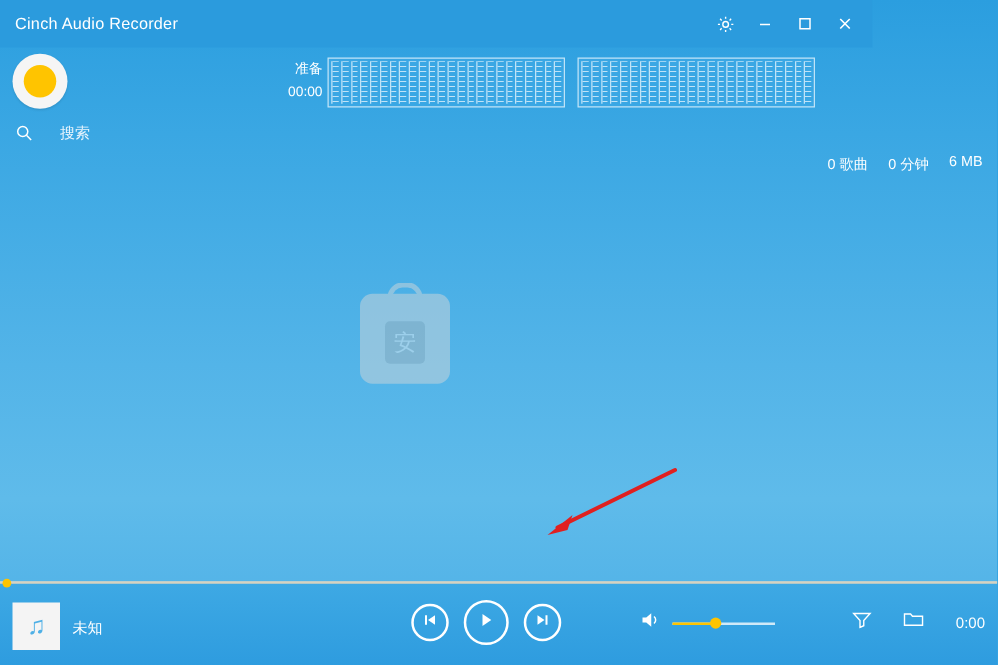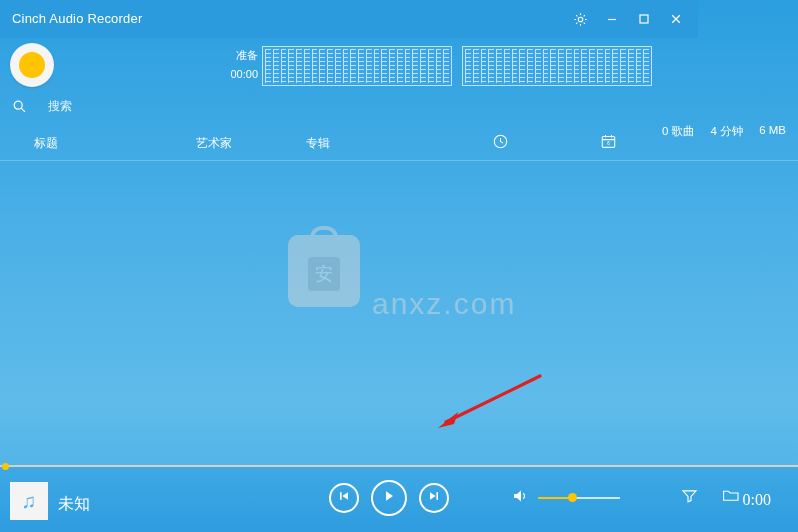--- a/index.html
+++ b/index.html
@@ -285,21 +285,21 @@
     display: flex;
     align-items: center;
     justify-content: center;
     color: #4fb0e6;
     font-size: 20px;
   }
   .now-title {
     position: absolute;
     left: 58px;
     top: 28px;
-    font-size: 16px;
+    font-size: 12px;
     color: #ffffff;
   }
   .transport {
     position: absolute;
     left: 329px;
     top: 14px;
     display: flex;
     align-items: center;
     gap: 12px;
   }
@@ -350,25 +350,24 @@
   .br-icons {
     position: absolute;
     right: 58px;
     top: 22px;
     display: flex;
     gap: 24px;
     color: #ffffff;
   }
   .time-right {
     position: absolute;
-    right: 27px;
+    right: 10px;
     top: 25px;
-    font-size: 16px;
-    color: #ffffff;
-    font-family: Liberation Serif, serif;
+    font-size: 12px;
+    color: #ffffff;
   }
   .icon-btn { cursor: pointer; display: block; }
 </style>
 </head>
 <body>
 
 <div class="app">
 
   <div class="titlebar">
     <div class="title-text">Cinch Audio Recorder</div>
@@ -474,54 +473,31 @@
       <span>
         <svg class="search-icon" width="15" height="15" viewBox="0 0 16 16" fill="none" stroke="#ffffff" stroke-width="1.3">
           <circle cx="6.6" cy="6.6" r="4.3"></circle>
           <path d="M9.8 9.8l4 4"></path>
         </svg>
       </span>
       <input class="search-input" type="text" placeholder="搜索" style="">
     </div>
     <div class="stats">
       <span>0 歌曲</span>
-      <span>4 分钟</span>
+      <span>0 分钟</span>
       <span>6 MB</span>
     </div>
   </div>
 
-  <div class="colheader">
-    <div class="col col-title">标题</div>
-    <div class="col col-artist">艺术家</div>
-    <div class="col col-album">专辑</div>
-    <div class="col col-clock">
-      <span>
-        <svg width="17" height="17" viewBox="0 0 18 18" fill="none" stroke="#ffffff" stroke-width="1.1">
-          <circle cx="9" cy="9" r="6.6"></circle>
-          <path d="M9 5.2V9l2.7 1.7"></path>
-        </svg>
-      </span>
-    </div>
-    <div class="col col-cal">
-      <span>
-        <svg width="17" height="17" viewBox="0 0 18 18" fill="none" stroke="#ffffff" stroke-width="1.1">
-          <rect x="2.4" y="3.6" width="13.2" height="11.6" rx="1.2"></rect>
-          <path d="M2.4 7h13.2M5.8 2.2v2.6M12.2 2.2v2.6"></path>
-          <text x="9" y="13.2" font-size="5" fill="#ffffff" stroke="none" text-anchor="middle">6</text>
-        </svg>
-      </span>
-    </div>
-  </div>
 
   <div class="listarea">
     <div class="watermark">
       <div class="wm-bag">
         <div class="wm-bag-inner">安</div>
       </div>
-      <div class="wm-text-sub">anxz.com</div>
     </div>
     <svg class="red-arrow" viewBox="0 0 120 60">
       <path d="M112 4 L18 50" stroke="#e02020" stroke-width="3.2" fill="none" stroke-linecap="round"></path>
       <path d="M10 56 L30 40 L26 52 Z" fill="#e02020"></path>
     </svg>
   </div>
 
   <div class="bottombar">
     <div class="seek">
       <div class="seek-track"></div>

